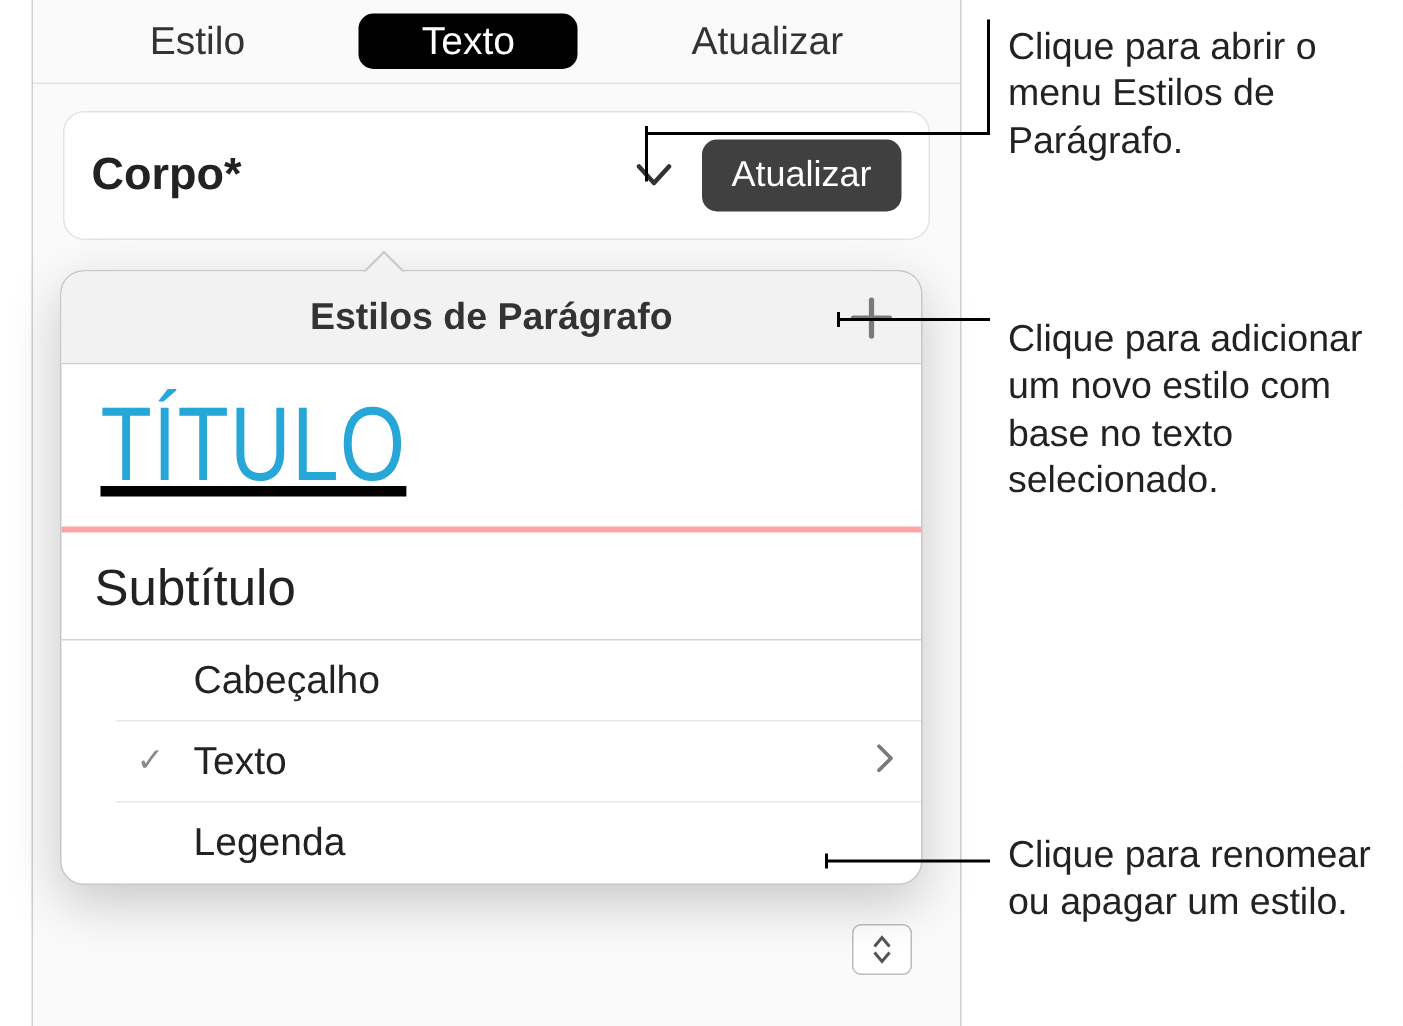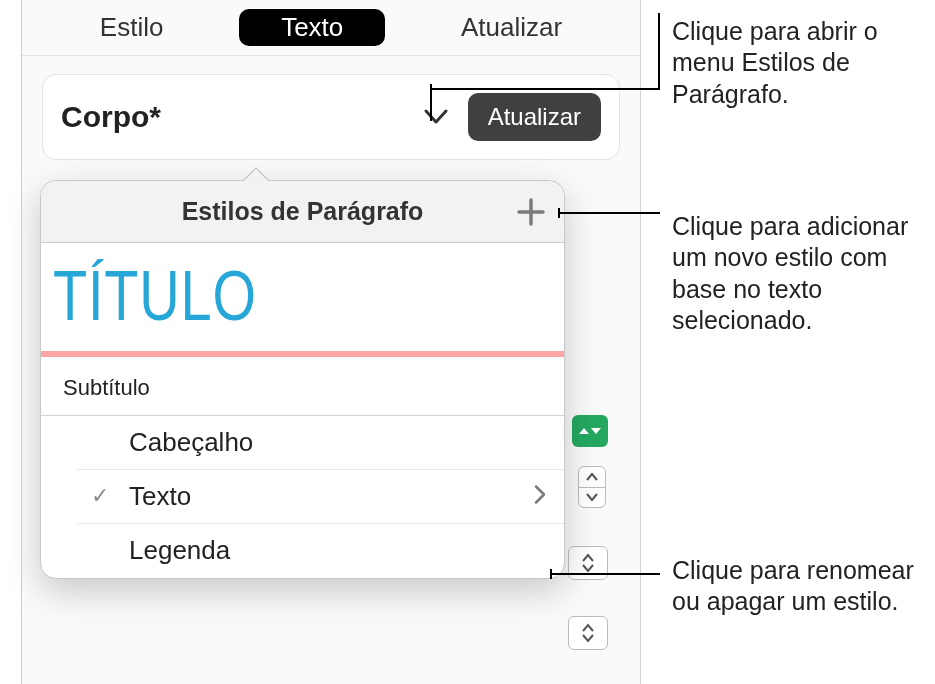--- a/index.html
+++ b/index.html
@@ -109,21 +109,21 @@
   .mini-select {
     position:absolute; right:32px; width:40px; height:34px;
     border:1px solid #bcbcbc; border-radius:6px; background:#fff;
     display:flex; align-items:center; justify-content:center;
   }
 
   
   .popover {
     position: absolute;
     left: 40px; top: 180px;
-    width: 525px;
+    width: 575px;
     background: #fff;
     border-radius: 16px;
     border: 1px solid #c8c8c8;
     box-shadow: 0 12px 36px rgba(0,0,0,.20);
     overflow: visible;
   }
   .popover::before {
     content:"";
     position:absolute; top:-14px; left:200px;
     width:0;height:0;
@@ -154,36 +154,37 @@
     color: #333;
   }
   .plus-btn {
     position: absolute;
     right: 18px; top: 50%;
     transform: translateY(-50%);
     width: 30px; height: 30px;
     cursor: pointer;
   }
   .titulo-item {
-    padding: 24px 12px;
-    border-bottom: 6px solid #fca5a5;
+    padding: 24px 26px;
+    border-bottom: 4px solid #fca5a5;
+    text-decoration: underline;
   }
   .titulo-text {
     font-family: Impact, "Arial Black", sans-serif;
     font-size: 70px;
     line-height: .85;
     color: #27a7d8;
     letter-spacing: 1px;
     transform: scaleX(.80);
     transform-origin: left;
   }
   .subtitulo-item {
     padding: 18px 30px 14px 22px;
     border-bottom: 1px solid #d3d3d3;
-    font-size: 22px;
+    font-size: 34px;
     font-weight: 300;
     color: #222;
   }
   .row-item {
     height: 54px;
     display:flex; align-items:center;
     padding: 0 20px 0 52px;
     font-size: 26px;
     color: #222;
     position: relative;

